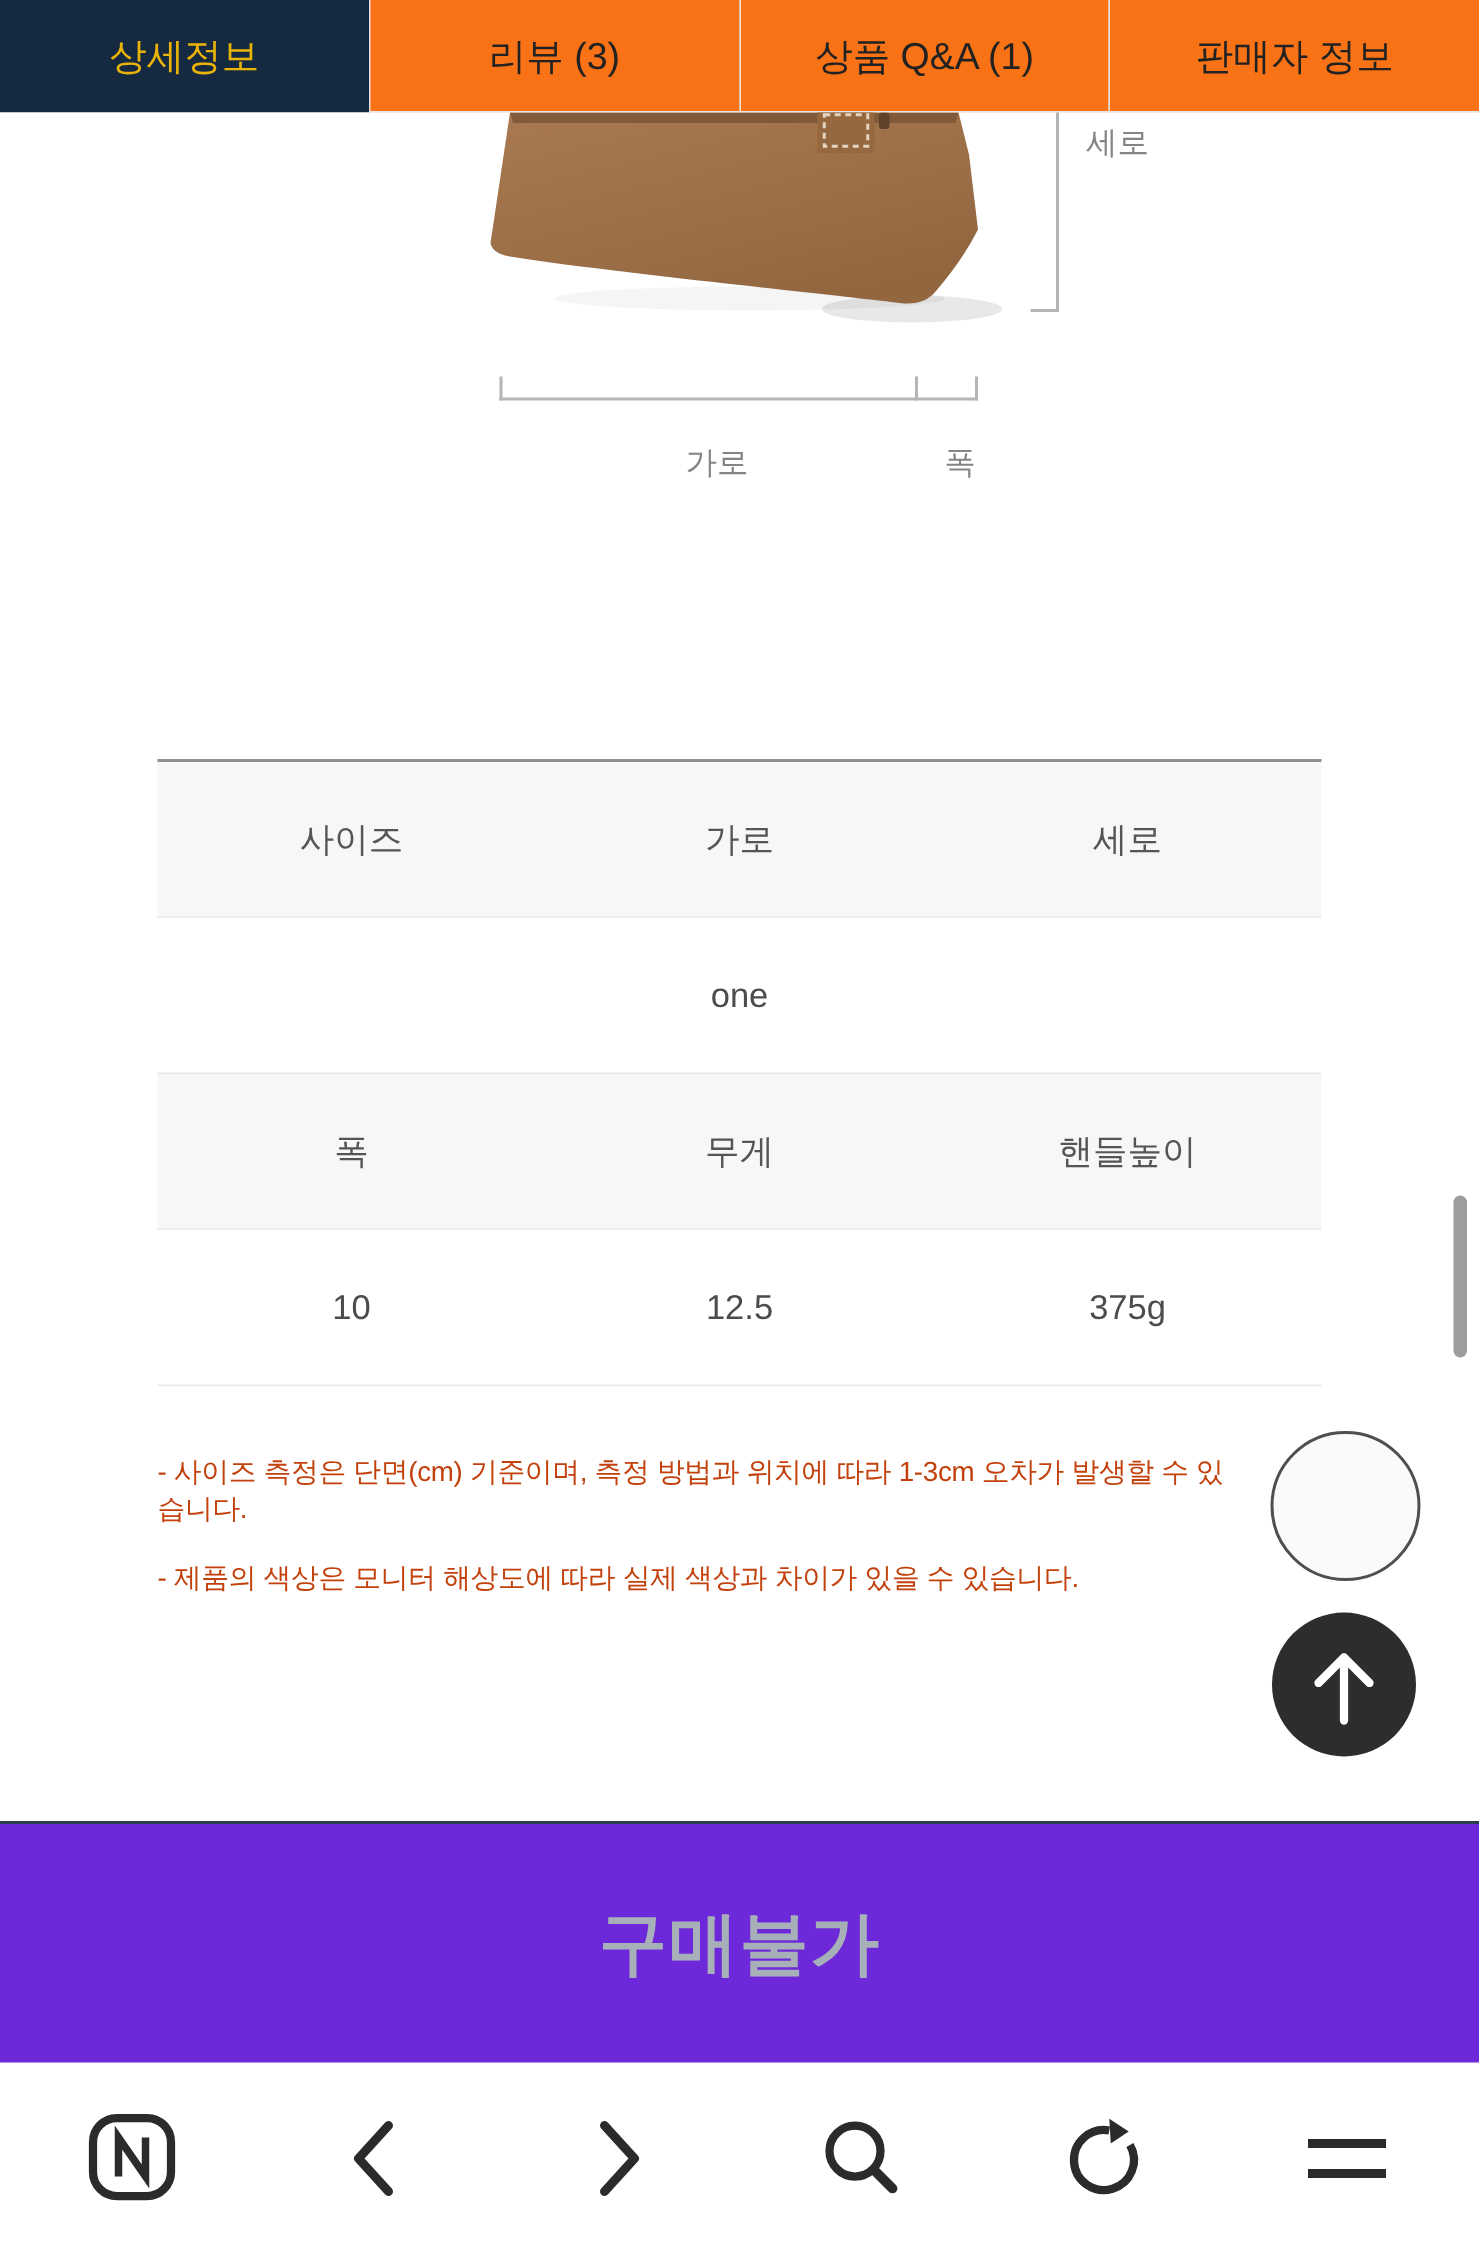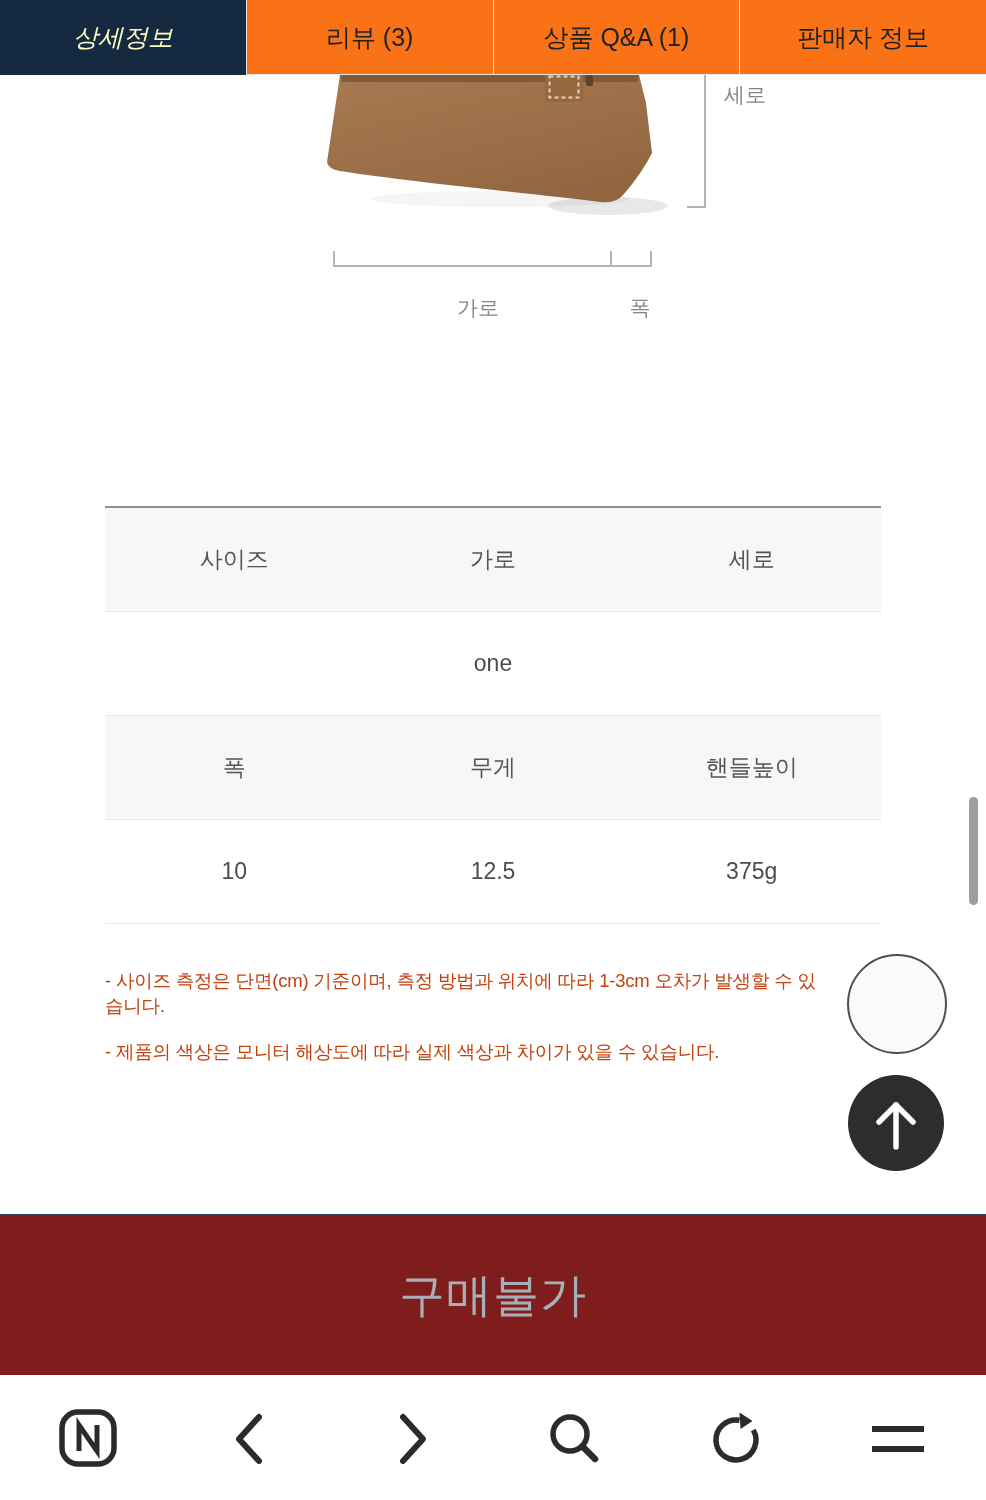--- a/index.html
+++ b/index.html
@@ -9,21 +9,21 @@
   }
   
   .tabbar{display:flex;height:75px;width:986px;}
   .tab{
     flex:1;display:flex;align-items:center;justify-content:center;
     background:#f97316;color:#222;font-size:25px;
     border-left:1px solid #e2e2e2;border-bottom:1px solid #e6e6e6;cursor:pointer;
     user-select:none;
   }
   .tab:first-child{border-left:none;}
-  .tab.selected{background:#152a41;color:#fef9c3;border-bottom:none;font-style:italic;}
+  .tab.selected{background:#152a41;color:#eab308;border-bottom:none;}
   
   .figure{position:relative;width:986px;height:415px;background:#fff;}
   .bag-svg{position:absolute;left:300px;top:0;}
   .mline{position:absolute;background:#b5b5b5;}
   .v-line{left:704px;top:0;width:2px;height:133px;}
   .v-tick{left:687px;top:131px;width:19px;height:2px;}
   .h-line{left:333px;top:190px;width:319px;height:2px;}
   .h-tick{top:176px;width:2px;height:16px;}
   .tick-a{left:333px;} .tick-b{left:610px;} .tick-c{left:650px;}
   .dim-label{position:absolute;color:#858585;font-size:21px;}
@@ -47,23 +47,23 @@
   .top-btn{
     position:absolute;left:848px;top:1075px;width:96px;height:96px;border-radius:50%;
     background:#2d2d2d;display:flex;align-items:center;justify-content:center;
     border:none;cursor:pointer;padding:0;
   }
   
   .scroll-thumb{position:absolute;left:969px;top:797px;width:9px;height:108px;
     background:#9d9d9d;border-radius:5px;cursor:pointer;}
   
   .purchase-bar{
-    position:absolute;left:0;top:1214px;width:986px;height:161px;background:#7f1d1d;
+    position:absolute;left:0;top:1214px;width:986px;height:161px;background:#6d28d9;
     display:flex;align-items:center;justify-content:center;border:none;
-    border-top:2px solid #2c3f52;box-sizing:border-box;cursor:pointer;
+    border-top:2px solid #2c3f52;box-sizing:border-box;cursor:pointer;font-weight:bold;
   }
   .purchase-bar span{color:#a7b0b8;font-size:46px;letter-spacing:1px;}
   
   .bottom-nav{
     position:absolute;left:0;top:1376px;width:986px;height:124px;background:#ffffff;
     display:flex;align-items:center;justify-content:space-between;
     padding:0 52px;box-sizing:border-box;
   }
   .nav-btn{width:72px;height:72px;background:none;border:none;padding:0;cursor:pointer;
     display:flex;align-items:center;justify-content:center;}

